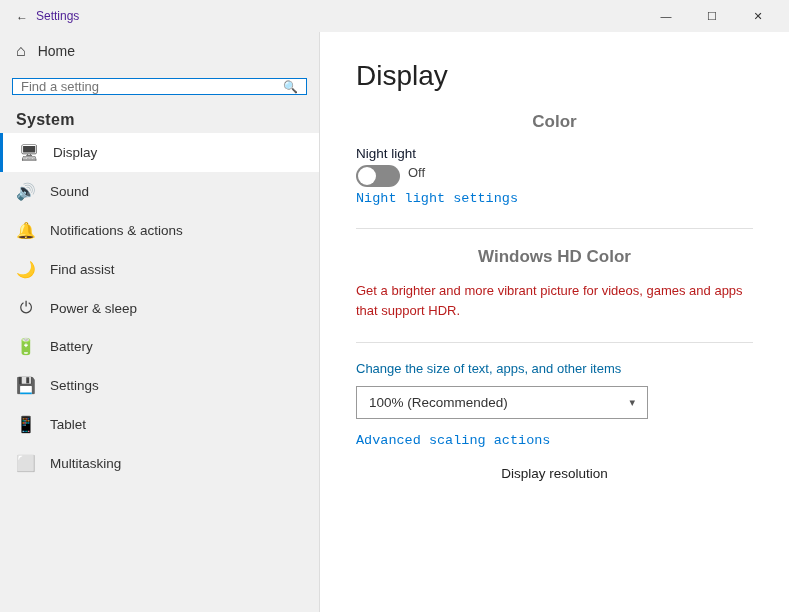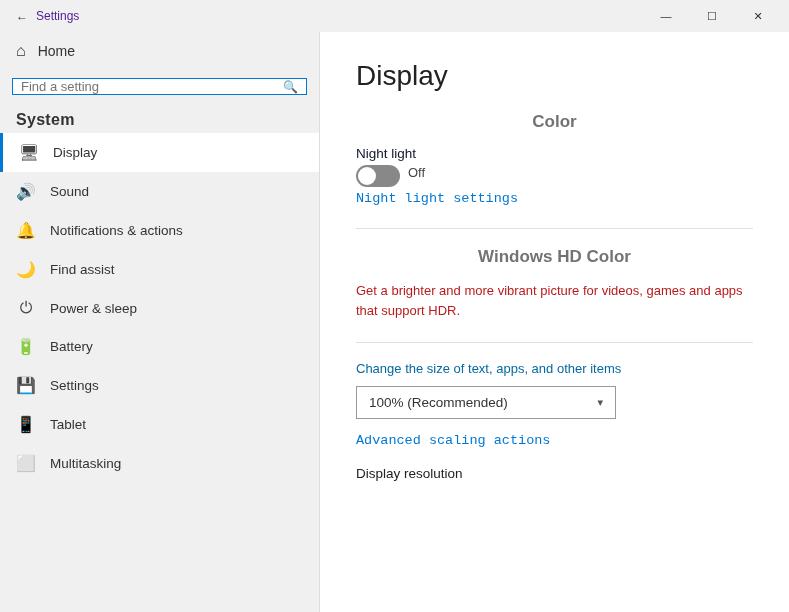--- a/index.html
+++ b/index.html
@@ -215,33 +215,34 @@
       margin-bottom: 10px;
     }
 
     .dropdown {
       display: flex;
       align-items: center;
       justify-content: space-between;
       border: 1px solid #999;
       background: white;
       padding: 8px 12px;
-      width: 260px;
+      width: 292px;
       cursor: pointer;
       font-size: 13.5px;
       color: #333;
       margin-bottom: 10px;
     }
     .dropdown-arrow { font-size: 11px; color: #555; }
 
     .display-resolution-label {
       font-size: 13.5px;
       font-weight: 600;
       color: #222;
       margin-top: 10px;
+      text-align: center;
     }
 
     
     .sidebar::-webkit-scrollbar,
     .content::-webkit-scrollbar { width: 6px; }
     .sidebar::-webkit-scrollbar-thumb,
     .content::-webkit-scrollbar-thumb { background: #ccc; border-radius: 3px; }
   </style>
 </head>
 <body>

